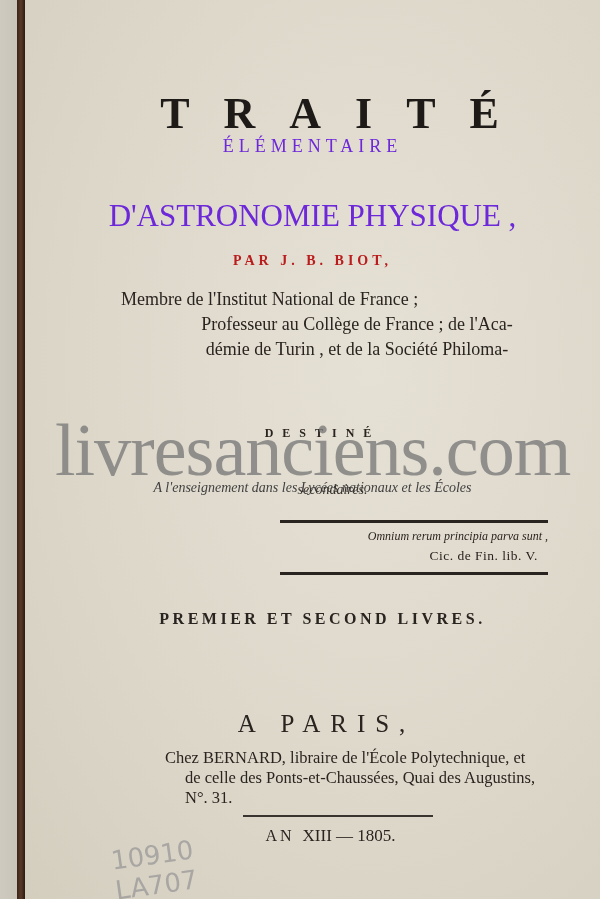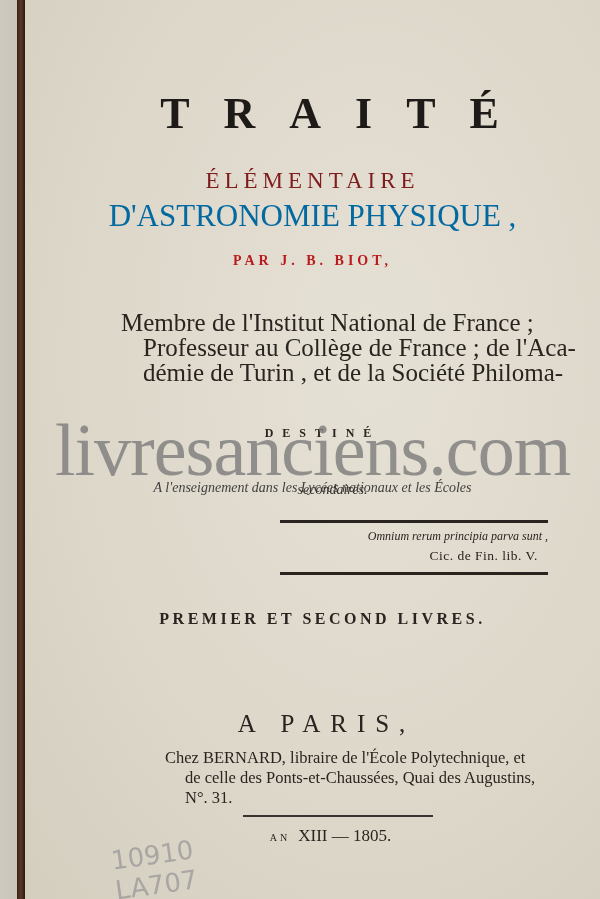--- a/index.html
+++ b/index.html
@@ -19,29 +19,29 @@
     }
     .page {
       position: absolute; left: 25px; top: 0; width: 575px; height: 899px;
       background: radial-gradient(ellipse at 60% 40%, #e6e1d5 0%, #ddd7ca 60%, #d4cebf 100%);
     }
     .line { position: absolute; left: 25px; width: 575px; text-align: center; white-space: nowrap; }
     .title {
       top: 88px; font-family: "Liberation Serif", serif; font-weight: bold;
       font-size: 44px; letter-spacing: 34px; padding-left: 34px; color: #1e1a17;
     }
-    .subtitle1 { top: 168px; font-family: "Liberation Serif", serif; font-size: 23px; letter-spacing: 5px; color: #7f1d1d; }
-    .subtitle2 { top: 198px; font-family: "Liberation Serif", serif; font-size: 31px; letter-spacing: 0px; color: #0369a1; }
+    .subtitle1 { top: 136px; font-family: "Liberation Serif", serif; font-size: 18px; letter-spacing: 5px; color: #6d28d9; }
+    .subtitle2 { top: 198px; font-family: "Liberation Serif", serif; font-size: 31px; letter-spacing: 0px; color: #6d28d9; }
     .author { top: 253px; font-family: "Liberation Serif", serif; font-weight: bold; font-size: 14px; letter-spacing: 4px; color: #b91c1c; }
     .credentials {
-      position: absolute; left: 121px; top: 310px; width: 450px;
-      font-family: "Liberation Serif", serif; font-size: 25px; line-height: 25px; color: #2a2420;
+      position: absolute; left: 121px; top: 287px; width: 450px;
+      font-family: "Liberation Serif", serif; font-size: 18px; line-height: 25px; color: #2a2420;
     }
     .credentials div { white-space: nowrap; }
-    .credentials .indent { padding-left: 22px; }
+    .credentials .indent { padding-left: 22px; text-align: center; }
     .destine { top: 426px; font-family: "Liberation Serif", serif; font-weight: bold; font-size: 12px; letter-spacing: 9px; color: #2a2420; padding-left: 10px; }
     .purpose { top: 456px; font-family: "Liberation Serif", serif; font-style: italic; font-size: 14px; color: #404040; margin-top: 24px; }
     .purpose2 { top: 482px; font-family: "Liberation Serif", serif; font-style: italic; font-size: 14px; color: #3a3430; padding-left: 20px; }
     .watermark {
       position: absolute; left: 55px; top: 408px; font-family: "Liberation Serif", serif;
       font-size: 74px; color: rgba(120,120,120,0.78); letter-spacing: -1px; white-space: nowrap;
     }
     .epigraph {
       position: absolute; left: 278px; top: 520px; width: 270px;
       font-family: "Liberation Serif", serif; color: #2a2420;
@@ -55,21 +55,21 @@
     .publisher {
       position: absolute; left: 121px; top: 748px; width: 460px;
       font-family: "Liberation Serif", serif; font-size: 16.5px; line-height: 20px; color: #2a2420; margin-left: 44px;
     }
     .publisher div { white-space: nowrap; }
     .publisher .indent { padding-left: 20px; }
     .pub-rule {
       position: absolute; left: 243px; top: 815px; width: 190px; height: 2px; background: #3a3430;
     }
     .date { top: 826px; font-family: "Liberation Serif", serif; font-size: 17px; color: #2a2420; padding-left: 18px; }
-    .date .an { font-size: 10px; letter-spacing: 3px; margin-right: 8px; }
+    .date .an { font-size: 16px; letter-spacing: 3px; margin-right: 8px; }
     .pencil {
       position: absolute; left: 113px; top: 840px; font-family: "DejaVu Sans", sans-serif;
       font-size: 26px; color: rgba(130,130,135,0.55); transform: rotate(-8deg); white-space: nowrap; line-height: 30px;
     }
   </style>
 </head>
 <body>
 
 <div class="left-page"></div>
 <div class="binding-edge"></div>

